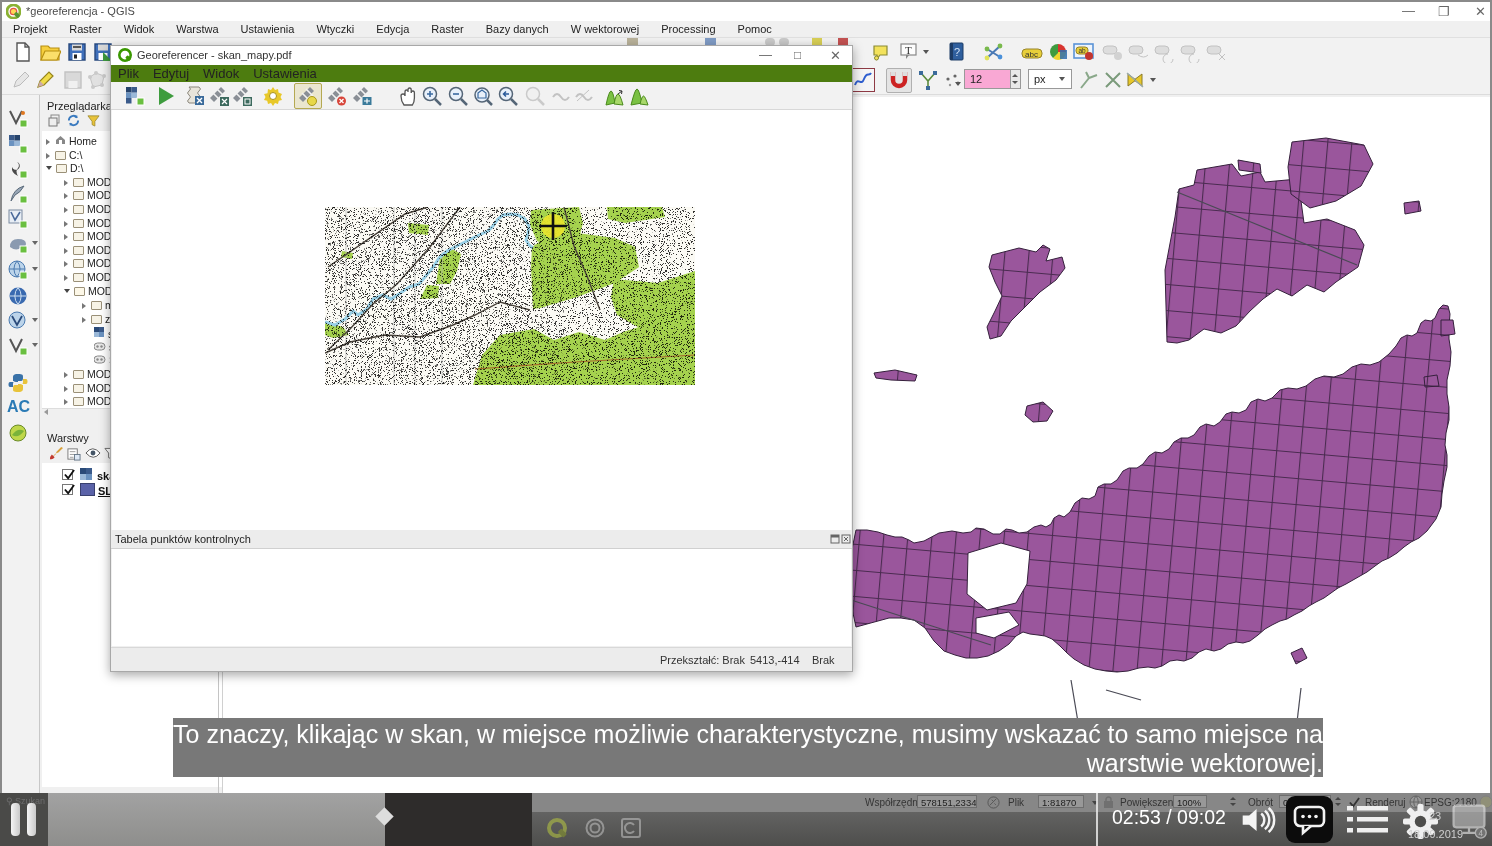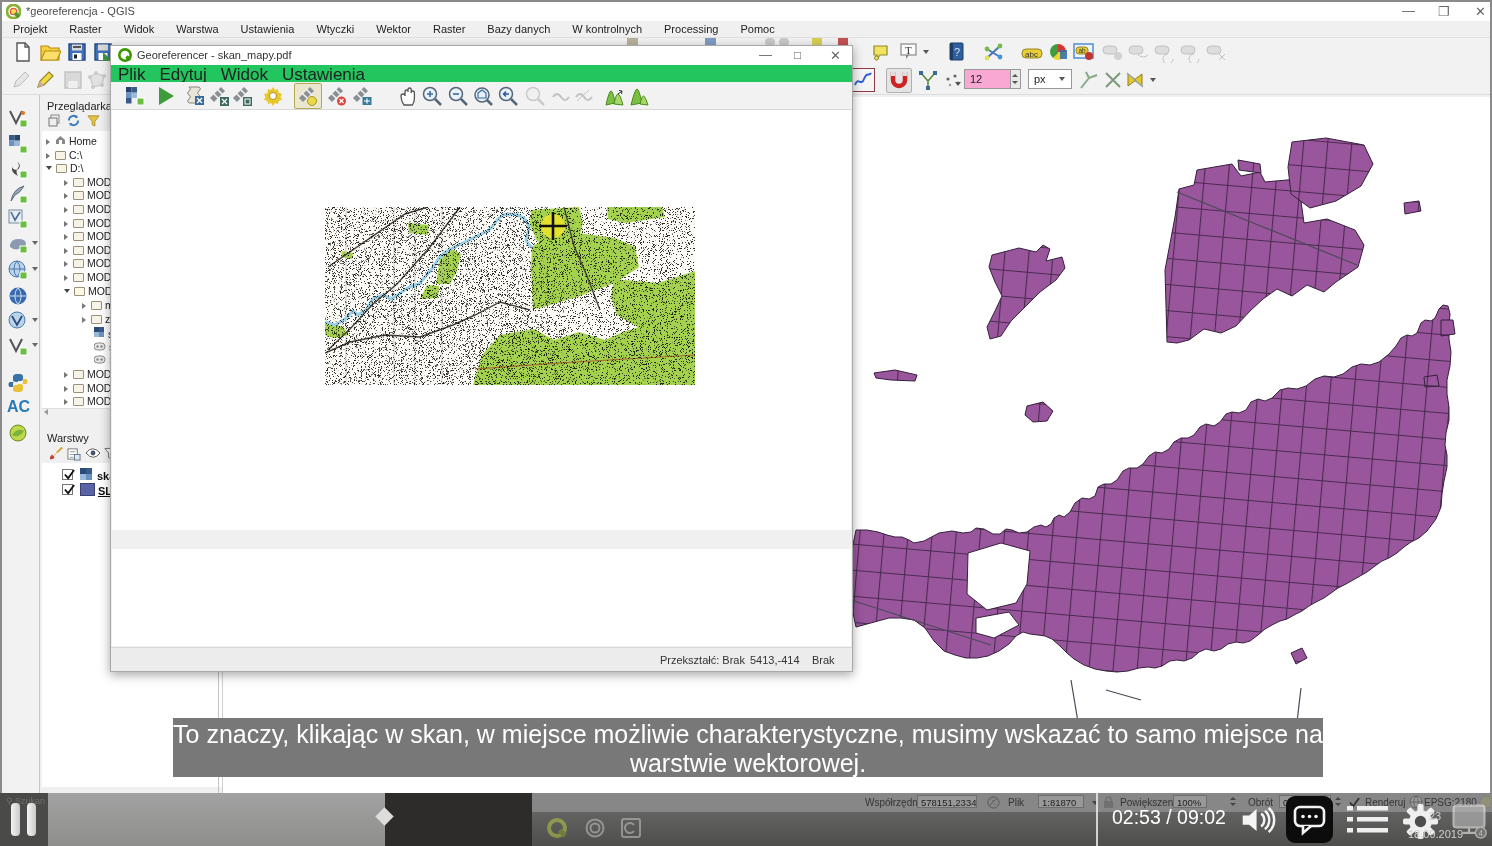--- a/index.html
+++ b/index.html
@@ -18,30 +18,30 @@
 .wbtn{color:#666;font-size:13px;}
 
 .ptitle{font-size:11px;color:#222;}
 .trow{position:absolute;height:13px;line-height:13px;white-space:nowrap;font-size:10.5px;color:#222;}
 .carA{width:0;height:0;border-left:4px solid #777;border-top:3px solid transparent;border-bottom:3px solid transparent;display:inline-block;}
 .carD{width:0;height:0;border-top:4px solid #444;border-left:3px solid transparent;border-right:3px solid transparent;display:inline-block;}
 .fold{display:inline-block;width:11px;height:9px;border:1px solid #9a9078;background:#f7f3e6;border-radius:1px;vertical-align:-1px;}
 
 #geo{position:absolute;left:110px;top:45px;width:743px;height:627px;background:#f0f0f0;border:1px solid #a8a8a8;box-shadow:0 3px 10px rgba(0,0,0,0.35);}
 #geotitle{position:absolute;left:0;top:0;width:100%;height:19px;background:#ffffff;font-size:11px;color:#333;}
-#geomenu{position:absolute;left:0;top:19px;width:100%;height:17px;background:#22c55e;font-size:17px;color:#222;}
+#geomenu{position:absolute;left:0;top:19px;width:100%;height:17px;background:#4d7c0f;font-size:13px;color:#222;}
 #geomenu span{display:inline-block;margin:0 7px;line-height:17px;}
 #geotools{position:absolute;left:0;top:36px;width:100%;height:28px;background:#f2f2f2;border-bottom:1px solid #d8d8d8;}
 #geocanvas{position:absolute;left:1px;top:64px;width:739px;height:420px;background:#ffffff;}
 #gcp{position:absolute;left:0px;top:484px;width:741px;height:117px;background:#f0f0f0;}
 #gcphead{position:absolute;left:0;top:0;width:100%;height:19px;background:#ececec;border-bottom:1px solid #d0d0d0;font-size:11px;color:#222;}
 #gcpbody{position:absolute;left:1px;top:19px;width:739px;height:97px;background:#ffffff;}
 #geostatus{position:absolute;left:0;top:601px;width:741px;height:24px;background:#ececec;border-top:1px solid #d8d8d8;font-size:11px;color:#333;}
 
-#subbox{position:absolute;left:173px;top:718px;width:1150px;height:59px;background:#787878;color:#fff;font-size:25px;text-align:center;line-height:29px;padding-top:2px;}
+#subbox{position:absolute;left:173px;top:718px;width:1150px;height:59px;background:#787878;color:#fff;font-size:25px;text-align:right;line-height:29px;padding-top:2px;}
 
 #pbar{position:absolute;left:0;top:793px;width:1492px;height:53px;background:linear-gradient(#6e6e6e,#4e4e4c);}
 #pplayed{position:absolute;left:48px;top:793px;width:337px;height:53px;background:linear-gradient(#a2a2a2,#8e8e8c);}
 #pdark{position:absolute;left:385px;top:793px;width:147px;height:53px;background:#2e2c2b;}
 #pausebtn{position:absolute;left:0;top:793px;width:48px;height:59px;background:#4a4a48;}
 .pbarv{position:absolute;top:10px;width:9px;height:33px;background:linear-gradient(90deg,#f5f5f5,#c9c9c9);border-radius:4px;}
 #ptime{position:absolute;left:1112px;top:806px;color:#fff;font-size:19.5px;}
 #psep{position:absolute;left:1096px;top:793px;width:2px;height:53px;background:#e8e8e8;opacity:.85;}
 #statusghost{position:absolute;left:532px;top:793px;width:960px;height:19px;background:#878787;font-size:10px;color:#333;}
 .sgbox{position:absolute;top:2px;height:13px;background:#989898;border:1px solid #6e6e6e;font-size:9.5px;color:#222;padding:1px 3px;white-space:nowrap;overflow:hidden;}
@@ -61,21 +61,21 @@
     <svg class="abs" style="left:4px;top:2px" width="15" height="15" viewBox="0 0 16 16">
           <circle cx="8" cy="8" r="7" fill="none" stroke="#8bb134" stroke-width="3"></circle>
           <circle cx="8" cy="8" r="3.4" fill="#fdd854" stroke="#e2574c" stroke-width="1.4"></circle>
           <rect x="9" y="9" width="6" height="4" rx="1" transform="rotate(45 11 11)" fill="#589632"></rect>
         </svg>
     <span class="abs" style="left:24px;top:3px">*georeferencja - QGIS</span>
     <span class="abs wbtn" style="left:1400px;top:1px">—</span>
     <span class="abs wbtn" style="left:1436px;top:2px">❐</span>
     <span class="abs wbtn" style="left:1473px;top:2px">✕</span>
   </div>
-  <div id="menubar"><span>Projekt</span><span>Raster</span><span>Widok</span><span>Warstwa</span><span>Ustawienia</span><span>Wtyczki</span><span>Wektor</span><span>Raster</span><span>Bazy danych</span><span>W kontrolnych</span><span>Processing</span><span>Pomoc</span></div>
+  <div id="menubar"><span>Projekt</span><span>Raster</span><span>Widok</span><span>Warstwa</span><span>Ustawienia</span><span>Wtyczki</span><span>Edycja</span><span>Raster</span><span>Bazy danych</span><span>W wektorowej</span><span>Processing</span><span>Pomoc</span></div>
   <div id="toolbar1">
     <svg class="tbtn" style="left:10px;top:3px" viewBox="0 0 22 22">
           <path d="M5 2h8l4 4v14H5z" fill="#fff" stroke="#555" stroke-width="1.4"></path>
           <path d="M13 2v4h4" fill="none" stroke="#555" stroke-width="1.4"></path>
         </svg>
     <svg class="tbtn" style="left:37px;top:3px" viewBox="0 0 22 22">
           <path d="M2 5h7l2 2h9v12H2z" fill="#f6cf3e" stroke="#b89011" stroke-width="1.2"></path>
           <path d="M2 19l4-9h16l-4 9z" fill="#fbdf6a" stroke="#b89011" stroke-width="1.2"></path>
         </svg>
     <svg class="tbtn" style="left:64px;top:3px" viewBox="0 0 22 22">
@@ -551,20 +551,31 @@
         <path d="M0,146 L25,135 60,128 95,130 128,118 150,108 175,95 205,103"></path>
             <path d="M150,162 L250,155 370,148" stroke="#a5692a" stroke-width="1.2"></path>
       </g>
       <rect width="370" height="178" fill="#4a4136" filter="url(#speck)" opacity="0.8"></rect>
       <rect x="0" width="240" height="178" fill="#5a5248" filter="url(#speck2)" opacity="0.55"></rect>
       <circle cx="228" cy="19" r="12" fill="#e7e42e" opacity="0.95"></circle>
       <path d="M228,5 V33 M214,19 H242" stroke="#111" stroke-width="2.6" fill="none"></path>
     </svg>
   </div>
   <div id="gcp">
+    <div id="gcphead">
+          <span class="abs" style="left:4px;top:3px">Tabela punktów kontrolnych</span>
+      <svg class="abs" style="left:719px;top:4px;width:10px;height:10px">
+            <rect x="1" y="1" width="8" height="8" fill="none" stroke="#666"></rect>
+            <rect x="1" y="1" width="8" height="2.5" fill="#666"></rect>
+          </svg>
+      <svg class="abs" style="left:730px;top:4px;width:10px;height:10px">
+            <rect x="1" y="1" width="8" height="8" fill="none" stroke="#666"></rect>
+            <path d="M3 3l4 4M7 3L3 7" stroke="#666"></path>
+          </svg>
+    </div>
     <div id="gcpbody"></div>
   </div>
   <div id="geostatus">
     <span class="abs" style="left:549px;top:6px">Przekształć: Brak</span>
     <span class="abs" style="left:639px;top:6px">5413,-414</span>
     <span class="abs" style="left:701px;top:6px">Brak</span>
   </div>
 </div>
 <div id="subbox">To znaczy, klikając w skan, w miejsce możliwie charakterystyczne, musimy wskazać to samo miejsce na<br>warstwie wektorowej.</div>
 

